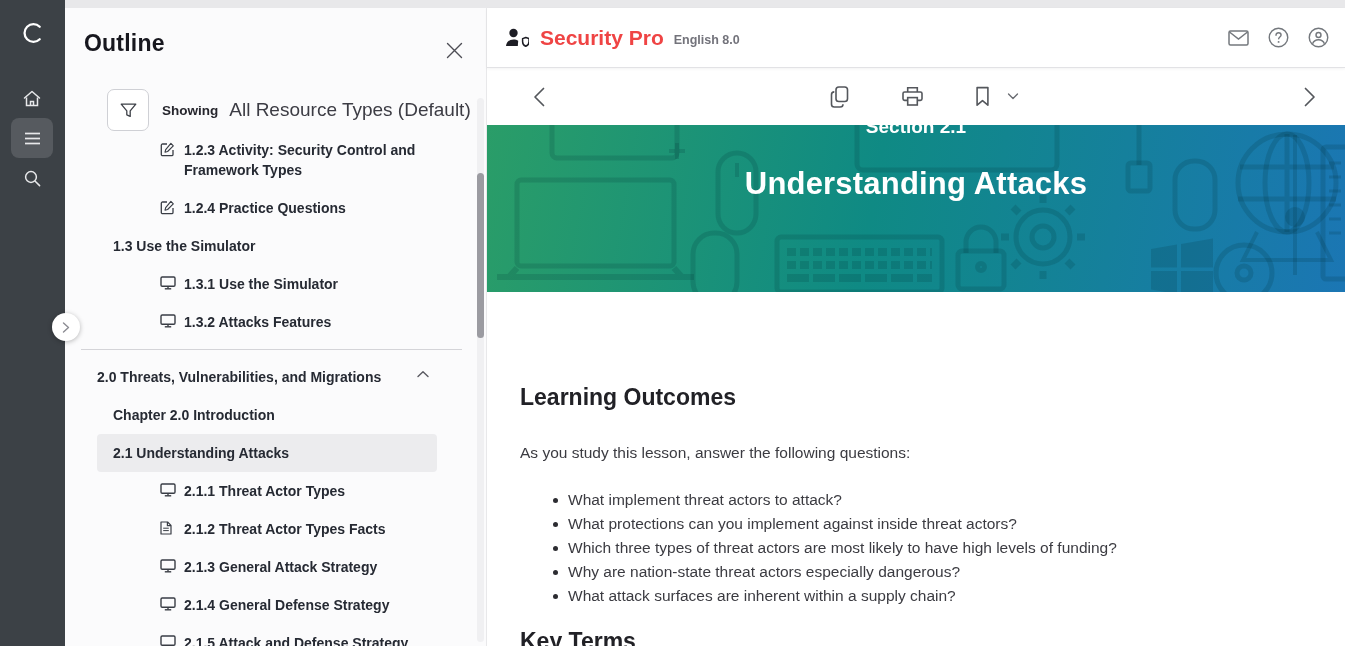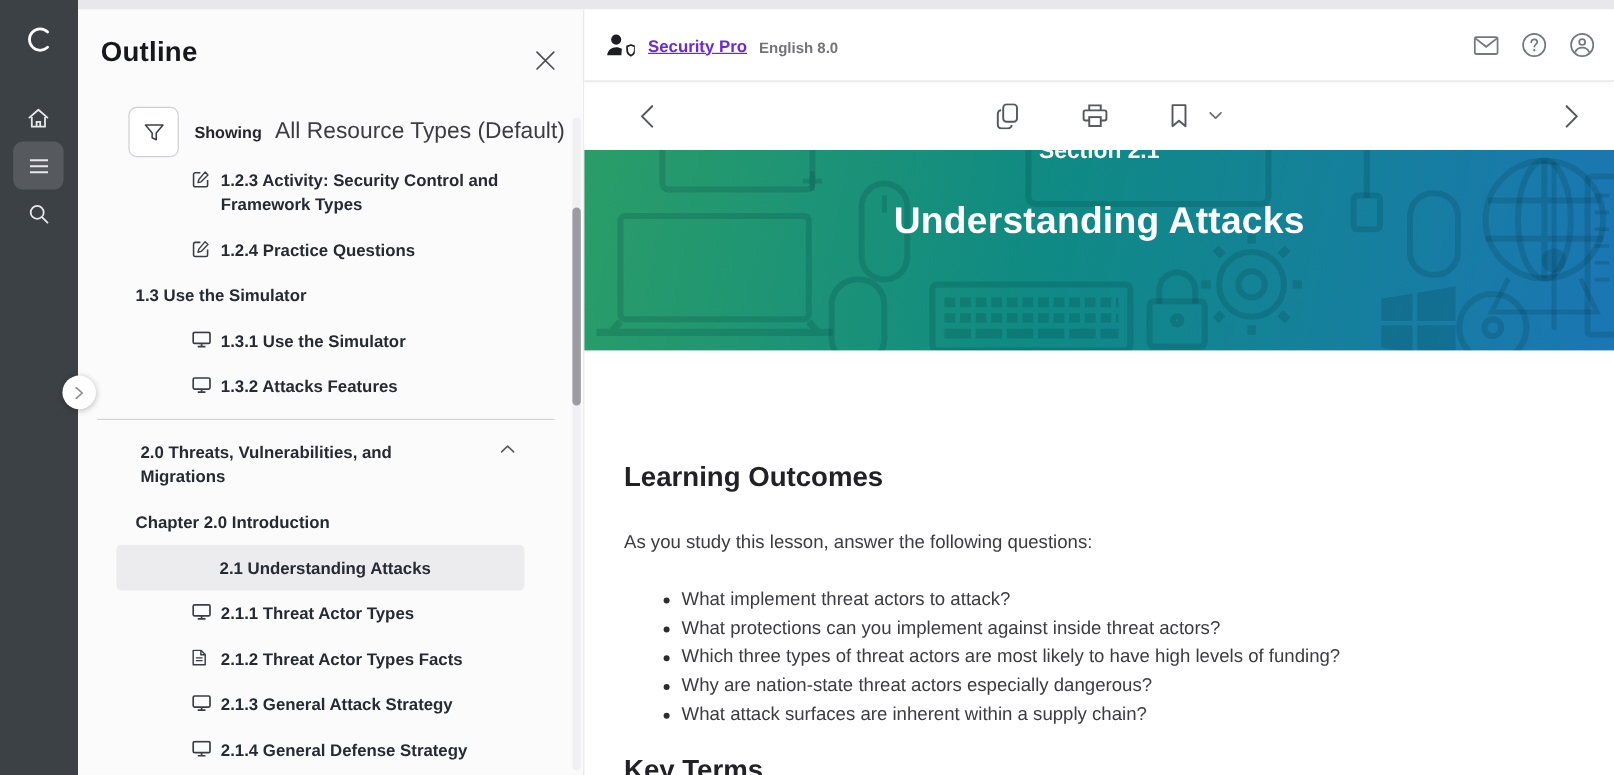--- a/index.html
+++ b/index.html
@@ -24,38 +24,38 @@
   .filter-row{position:absolute;left:16px;top:81px;display:flex;align-items:center;padding-left:26px;}
   .filter-btn{width:40px;height:40px;border:1px solid #cfd0d5;border-radius:7px;background:#fff;display:flex;
               align-items:center;justify-content:center;color:#3d4047;cursor:pointer;flex:none;}
   .filter-showing{margin-left:13px;font-size:13.5px;font-weight:700;color:#26262d;}
   .filter-value{margin-left:11px;font-size:19px;color:#3c3c44;}
 
   .tree{position:absolute;left:0;top:126px;right:8px;bottom:0;overflow:hidden;}
   .tree-row{display:flex;align-items:flex-start;margin:0 41px 0 32px;padding:9px 8px 9px 0;border-radius:4px;
             color:#262a33;font-size:14px;font-weight:600;line-height:20px;cursor:pointer;}
   .tree-row.first{margin-top:-3px;}
-  .tree-row.selected{background:#ececee;text-align:center;}
+  .tree-row.selected{background:#ececee;}
   .tree-row.lvl1 .tree-indent{width:16px;}
   .tree-row.lvl2 .tree-indent{width:63px;}
-  .tree-row.lvl0{font-weight:700;gap:20px;}
+  .tree-row.lvl0{font-weight:700;}
   .tree-indent{flex:none;}
   .tree-icon{flex:none;width:16px;margin:2px 8px 0 0;color:#393d45;display:flex;}
   .tree-label{flex:1;}
   .tree-collapse{flex:none;margin-left:auto;color:#5a5a62;display:flex;align-items:center;padding-top:3px;}
   .tree-divider{height:1px;background:#d4d4d8;margin:8px 16px;}
   .scroll-track{position:absolute;top:90px;bottom:4px;right:2px;width:7px;background:#f0f0f2;border-radius:4px;}
   .scroll-thumb{position:absolute;top:165px;right:2px;width:7px;height:165px;background:#9b9ba1;border-radius:4px;cursor:pointer;}
 
   
   .content{position:absolute;left:486px;top:8px;width:859px;height:638px;background:#fff;border-left:1px solid #e8e8ea;box-sizing:border-box;}
   .content-header{height:59px;border-bottom:1px solid #e2e2e5;box-shadow:0 1px 3px rgba(0,0,0,.05);
                   display:flex;align-items:center;padding:0 13px 0 17px;position:relative;z-index:3;background:#fff;}
   .product-icon{color:#1d1d24;display:flex;margin-right:11px;}
-  .product-title{font-size:14px;font-weight:700;color:#6d28d9;text-decoration:underline;}
+  .product-title{font-size:21px;font-weight:700;color:#ef4444;}
   .product-edition{font-size:12.5px;color:#73737b;margin:4px 0 0 10px;font-weight:600;}
   .header-actions{margin-left:auto;display:flex;align-items:center;gap:13px;}
   .hdr-btn{width:27px;height:27px;display:flex;align-items:center;justify-content:center;color:#74787d;cursor:pointer;}
 
   .toolbar{height:57px;display:flex;align-items:center;position:relative;background:#fff;}
   .tb-btn{color:#54575c;display:flex;align-items:center;justify-content:center;cursor:pointer;}
   .nav-prev{position:absolute;left:46px;}
   .nav-next{position:absolute;right:29px;}
   .tb-center{position:absolute;left:50%;transform:translateX(-50%);margin-left:8px;display:flex;align-items:center;}
   .tb-center .tb-btn{margin:0 26px;}

